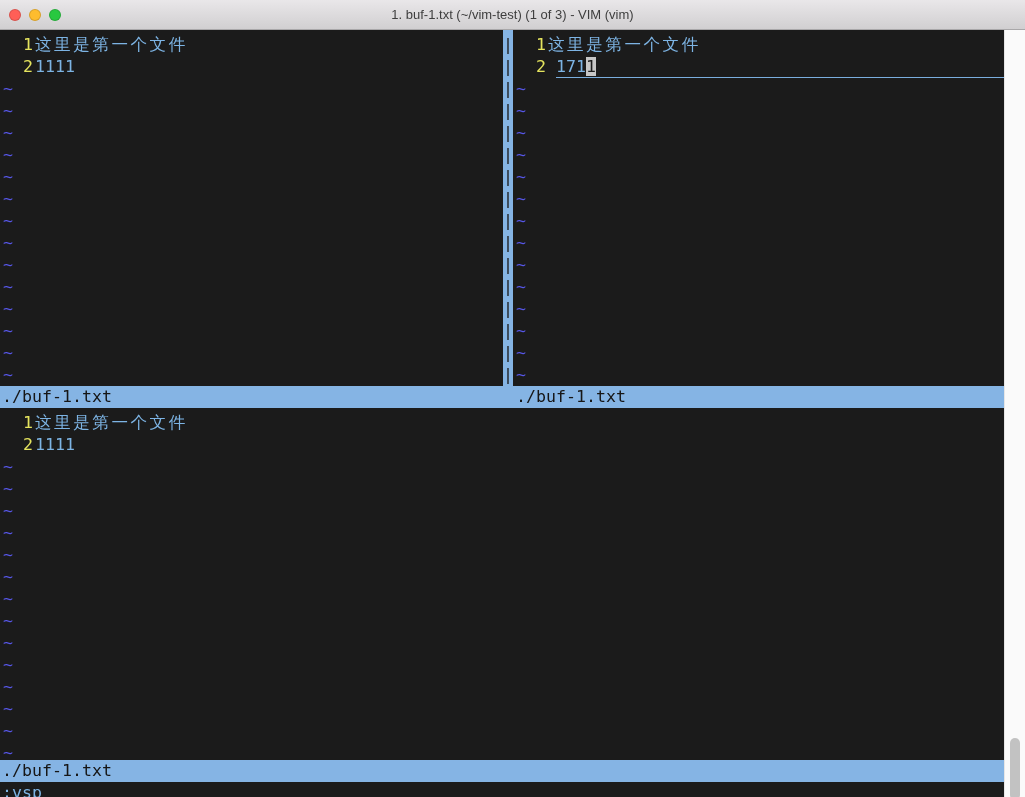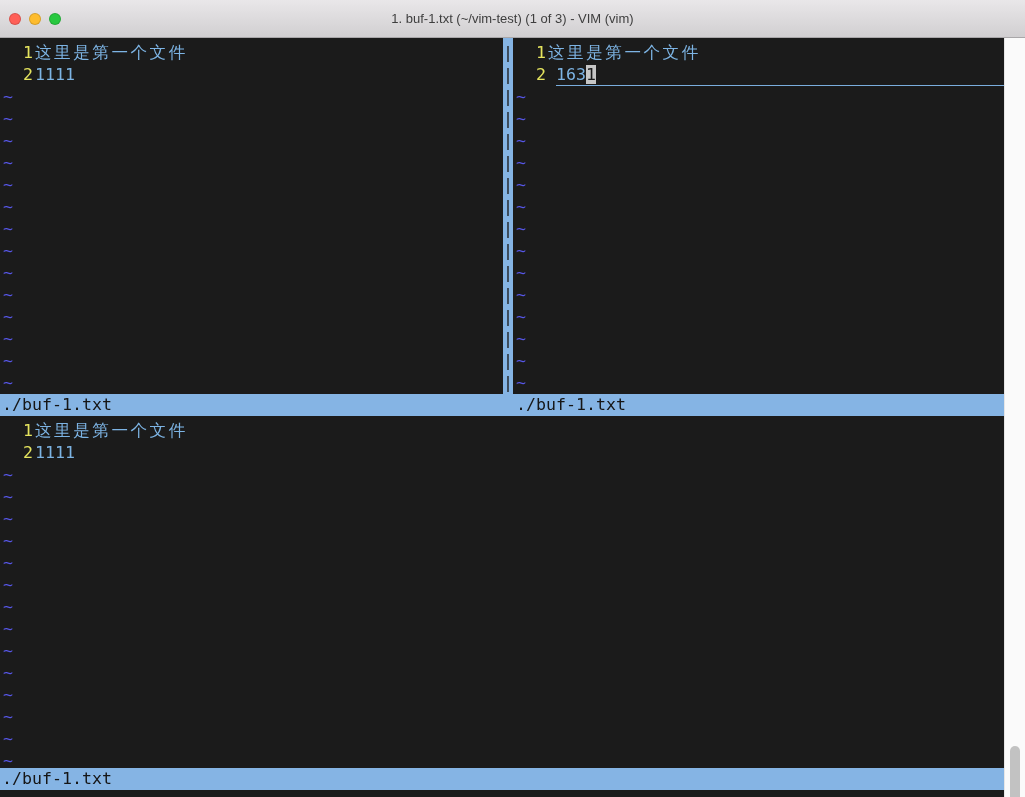--- a/index.html
+++ b/index.html
@@ -5,21 +5,21 @@
   html, body { margin:0; padding:0; }
   body {
     width:1025px; height:797px; overflow:hidden;
     background:#000;
     font-family:"DejaVu Sans Mono","Liberation Mono",monospace;
   }
   .window { width:1025px; height:797px; position:relative; background:var(--bg,#1b1b1b); }
 
   
   .titlebar {
-    height:38px; box-sizing:border-box;
+    height:30px; box-sizing:border-box;
     background:linear-gradient(#e9e7e9,#d1cfd1);
     border-bottom:1px solid #a9a7a9;
     display:flex; align-items:center; justify-content:center;
     position:relative;
   }
   .titlebar-title {
     font-family:"Liberation Sans","DejaVu Sans",sans-serif;
     font-size:13px; color:var(--titlebar-text,#3e3e3e);
   }
   .traffic { position:absolute; left:9px; top:0; height:100%; display:flex; align-items:center; gap:8px; }
@@ -144,21 +144,21 @@
             <div class="pipe-row">|</div>
           </div>
 
         <div class="pane pane-right">
           <div class="row">
             <span class="lnum">1</span>
             <span class="lcontent cjk">这里是第一个文件</span>
           </div>
           <div class="row">
             <span class="lnum">2</span>
-            <span class="cursorline-wrap"><span>163</span><span class="cursor">1</span></span>
+            <span class="cursorline-wrap"><span>171</span><span class="cursor">1</span></span>
           </div>
           <div>
               <div class="tilde-row">~</div>
               <div class="tilde-row">~</div>
               <div class="tilde-row">~</div>
               <div class="tilde-row">~</div>
               <div class="tilde-row">~</div>
               <div class="tilde-row">~</div>
               <div class="tilde-row">~</div>
               <div class="tilde-row">~</div>

